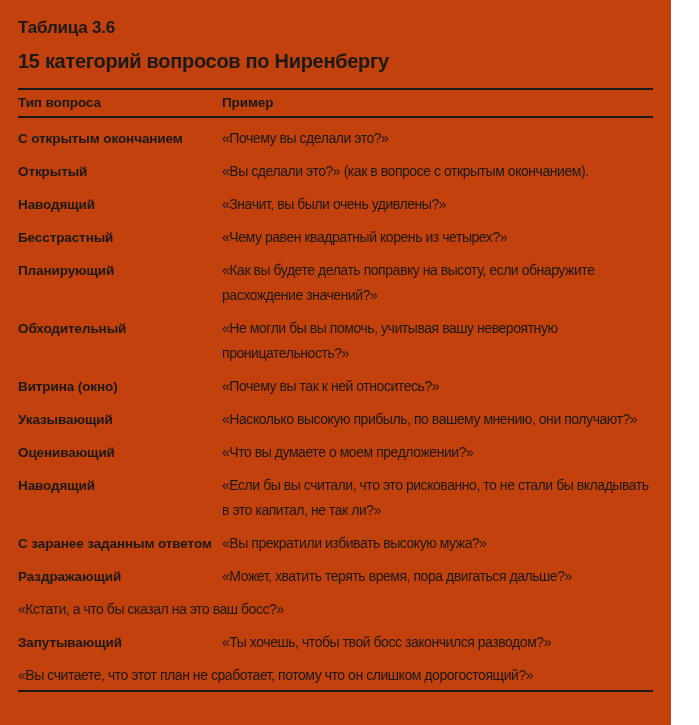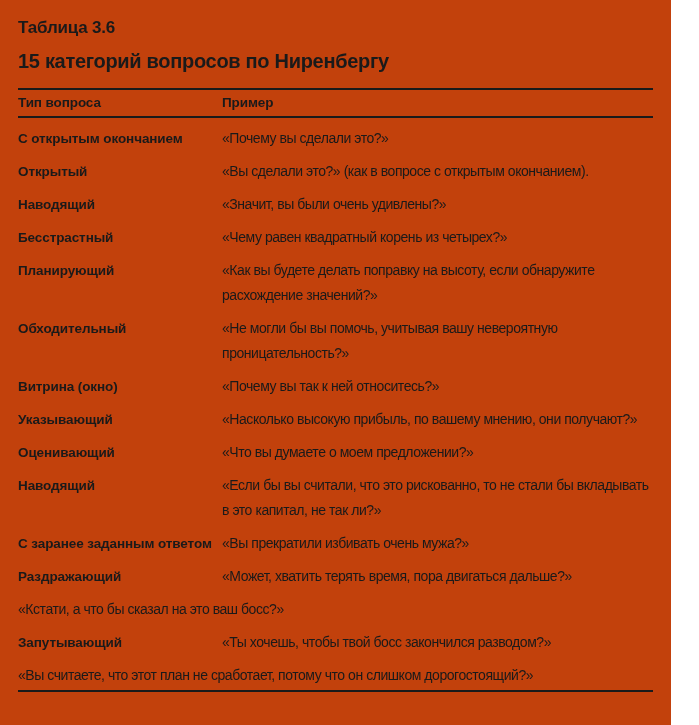--- a/index.html
+++ b/index.html
@@ -112,21 +112,21 @@
         <div class="trow">
           <div class="td col1">Оценивающий</div>
           <div class="td col2">«Что вы думаете о моем предложении?»</div>
         </div>
         <div class="trow">
           <div class="td col1">Наводящий</div>
           <div class="td col2">«Если бы вы считали, что это рискованно, то не стали бы вкладывать в это капитал, не так ли?»</div>
         </div>
         <div class="trow">
           <div class="td col1">С заранее заданным ответом</div>
-          <div class="td col2">«Вы прекратили избивать очень мужа?»</div>
+          <div class="td col2">«Вы прекратили избивать высокую мужа?»</div>
         </div>
         <div class="trow">
           <div class="td col1">Раздражающий</div>
           <div class="td col2">«Может, хватить терять время, пора двигаться дальше?»</div>
         </div>
         <div class="trow">
           <div class="td col2">«Кстати, а что бы сказал на это ваш босс?»</div>
         </div>
         <div class="trow">
           <div class="td col1">Запутывающий</div>

